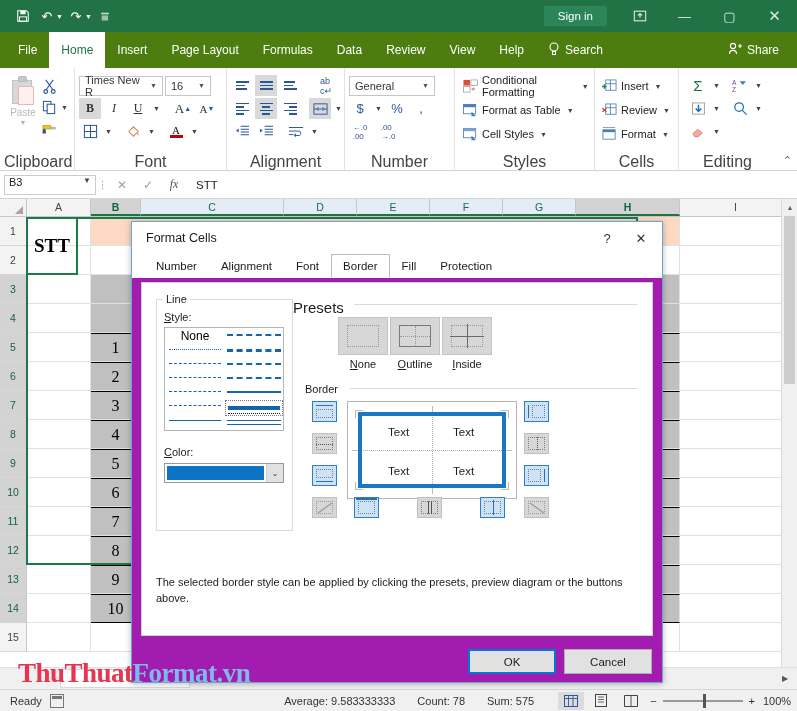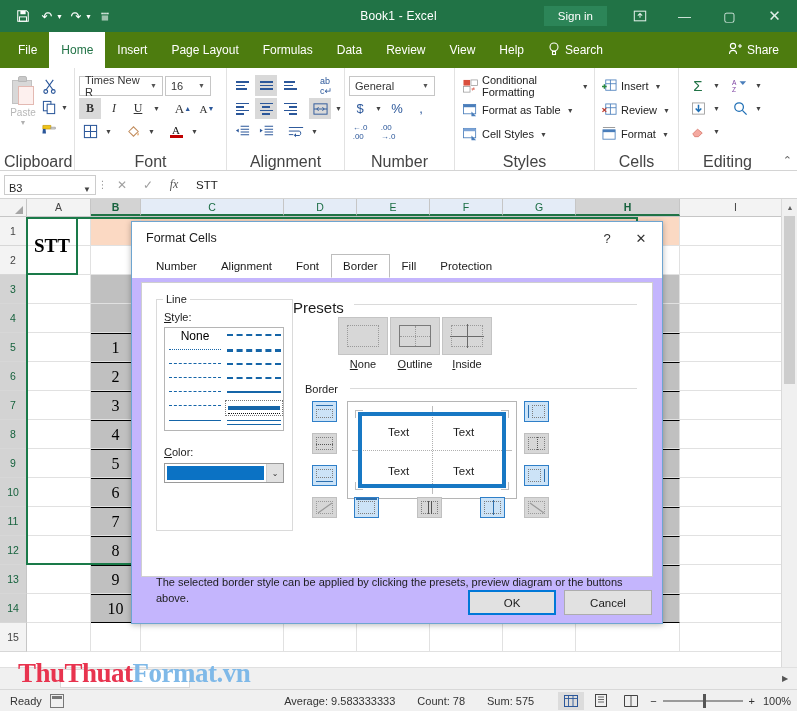--- a/index.html
+++ b/index.html
@@ -113,21 +113,21 @@
   
   .celg { width:84px; }
   
   .edig { width:98px; }
   .collapse-ribbon { position:absolute; right:5px; bottom:3px; color:#666; font-size:11px; }
 
   
   .formulabar { height:28px; display:flex; align-items:center; background:#fff; border-bottom:1px solid #d4d4d4; padding:0 4px; }
   .namebox {
     width:92px; height:20px; border:1px solid #ccc; background:#fff; display:flex;
-    align-items:flex-end; padding:0 4px; font-size:11px; color:#222;
+    align-items:flex-start; padding:0 4px; font-size:11px; color:#222;
   }
   .namebox .cv { margin-left:auto; font-size:8px; color:#444; }
   .fb-sep { width:1px; height:16px; background:#d0d0d0; margin:0 6px; color:#999; font-size:10px; display:flex;align-items:center;justify-content:center;background:none;}
   .fb-btn { width:26px; height:20px; display:flex; align-items:center; justify-content:center; color:#a0a0a0; font-size:12px; }
   .fb-input { flex:1; height:20px; border:1px solid transparent; padding-left:8px; display:flex; align-items:center; font-size:11.5px; color:#222; }
 
   
   .gridwrap { position:relative; height:calc(711px - 32px - 36px - 103px - 28px - 22px); background:#fff; overflow:hidden; }
   .colhead { display:flex; height:18px; background:#f3f3f3; border-bottom:1px solid #c6c6c6; }
   .corner { width:27px; border-right:1px solid #c6c6c6; position:relative; background:#f3f3f3;}
@@ -181,22 +181,22 @@
   .sb-views { display:flex; gap:4px; align-items:center; }
   .vbtn { width:26px; height:18px; display:flex; align-items:center; justify-content:center; color:#333;}
   .vbtn.active { background:#dcdcdc; }
   .zoomwrap { display:flex; align-items:center; gap:6px; padding:0 8px 0 6px; }
   .zslider { width:80px; height:2px; background:#9a9a9a; position:relative; }
   .zthumb { position:absolute; left:40px; top:-6px; width:3px; height:14px; background:#555; }
   .zlabel { width:34px; text-align:right; padding-right:8px; }
 
   
   .dialog {
-    position:absolute; left:131px; top:221px; width:532px; height:403px;
-    background:#c4b5fd; border:1px solid #6ea5d0;
+    position:absolute; left:131px; top:221px; width:532px; height:462px;
+    background:#a21caf; border:1px solid #6ea5d0;
     box-shadow:0 1px 6px rgba(0,0,0,.28); z-index:40;
   }
   .dlg-title { height:32px; background:#fff; display:flex; align-items:center; padding:0 4px 0 14px; }
   .dlg-title-text { font-size:12.5px; color:#1c1c1c; }
   .dlg-title-btns { margin-left:auto; display:flex; }
   .dlg-tbtn { width:34px; height:30px; display:flex; align-items:center; justify-content:center; font-size:13px; color:#333; }
   .dlg-tabs { display:flex; background:#fff; padding-left:12px; height:24px; position:relative; }
   .dtab {
     padding:0 11px; height:24px; display:flex; align-items:center; font-size:11.5px; color:#1c1c1c;
     border:1px solid transparent;
@@ -260,21 +260,20 @@
           <rect x="5" y="2" width="6" height="4" fill="#fff"></rect>
           <rect x="4" y="9" width="8" height="5" fill="none" stroke="#fff" stroke-width="1.1"></rect>
         </svg>
     </div>
     <div class="qat-btn">↶</div>
     <span class="qat-caret">▼</span>
     <div class="qat-btn">↷</div>
     <span class="qat-caret">▼</span>
     <div class="qat-btn">⩸</div>
   </div>
-  <div class="title-text">Book1  -  Excel</div>
   <div class="title-right">
     <button class="signin">Sign in</button>
     <div class="ribbon-display">
       <svg width="14" height="14" viewBox="0 0 16 16">
           <rect x="1.5" y="2.5" width="13" height="11" fill="none" stroke="#dfeee7" stroke-width="1.2"></rect>
           <path d="M8 5v5M5.5 7.5L8 5l2.5 2.5" fill="none" stroke="#dfeee7" stroke-width="1.2"></path>
         </svg>
     </div>
     <div class="win-btn">—</div>
     <div class="win-btn">▢</div>

